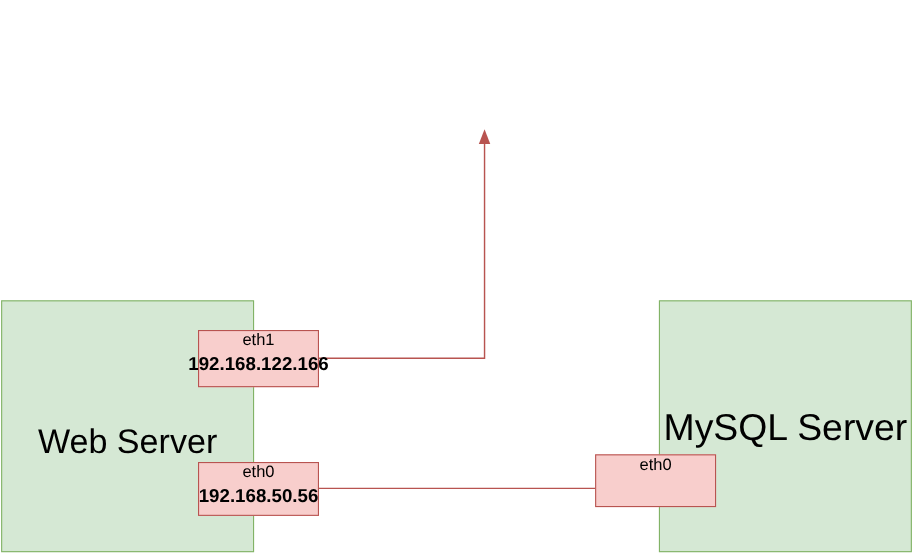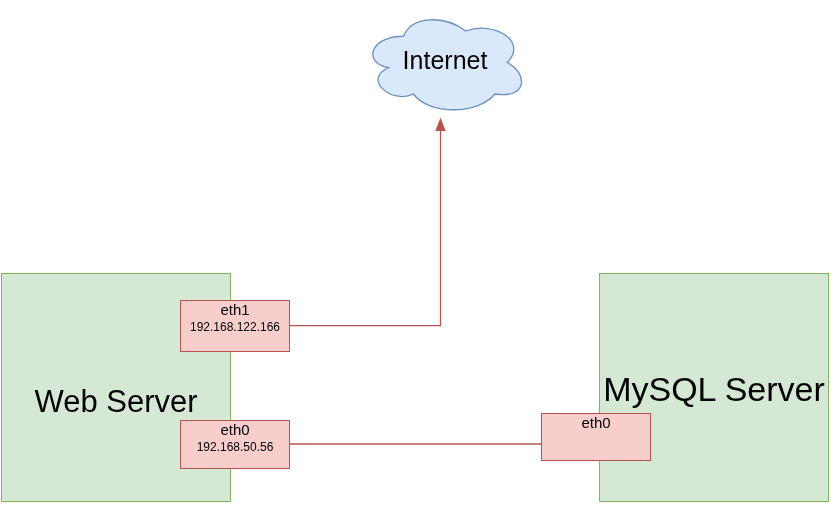--- a/index.html
+++ b/index.html
@@ -80,21 +80,21 @@
     width: 110px;
     background: var(--interface-fill, #f8cecc);
     border: 1.3px solid var(--interface-border, #b85450);
     display: flex;
     flex-direction: column;
     align-items: center;
     justify-content: flex-start;
     text-align: center;
   }
   .iface-box .iface-name { font-size: 15px; line-height: 1.25; }
-  .iface-box .iface-ip   { font-size: 12px; line-height: 1.3; white-space: nowrap; }
+  .iface-box .iface-ip   { font-size: 17px; line-height: 1.3; white-space: nowrap; font-weight: bold; }
   .iface-box.eth1-web  { left: 180px; top: 300px; height: 52px; }
   .iface-box.eth0-web  { left: 180px; top: 420px; height: 49px; }
   .iface-box.eth0-mysql { left: 541px; top: 413px; height: 48px; }
   
   .connector-layer {
     position: absolute;
     left: 0; top: 0;
     width: 831px;
     height: 505px;
     pointer-events: none;
@@ -121,33 +121,20 @@
   <div class="server-node mysql">
     <div class="server-label">MySQL Server</div>
   </div>
 
   <svg class="connector-layer" viewBox="0 0 831 505" xmlns="http://www.w3.org/2000/svg">
     <path class="connector" d="M 290 325.7 L 440.5 325.7 L 440.5 130.5"></path>
     <polygon class="arrowhead" points="440.5,117.5 435.3,131 445.7,131"></polygon>
     <path class="connector" d="M 290 444 L 541 444"></path>
   </svg>
 
-  <div class="cloud">
-    <svg viewBox="-1 -1 168 107" xmlns="http://www.w3.org/2000/svg">
-      <path class="cloud-shape-path" d="M 41.5 26.25
-               C 8.3 26.25 0 52.5 26.56 57.75
-               C 0 69.3 29.88 94.5 51.46 84
-               C 66.4 105 116.2 105 132.8 84
-               C 166 89.25 166 63 145.25 52.5
-               C 166 31.5 132.8 10.5 103.75 21
-               C 83 5.25 49.8 5.25 41.5 26.25
-               Z"></path>
-    </svg>
-    <div class="cloud-label">Internet</div>
-  </div>
 
   <div class="iface-box eth1-web">
     <span class="iface-name">eth1</span>
     <span class="iface-ip">192.168.122.166</span>
   </div>
 
   <div class="iface-box eth0-web">
     <span class="iface-name">eth0</span>
     <span class="iface-ip">192.168.50.56</span>
   </div>

